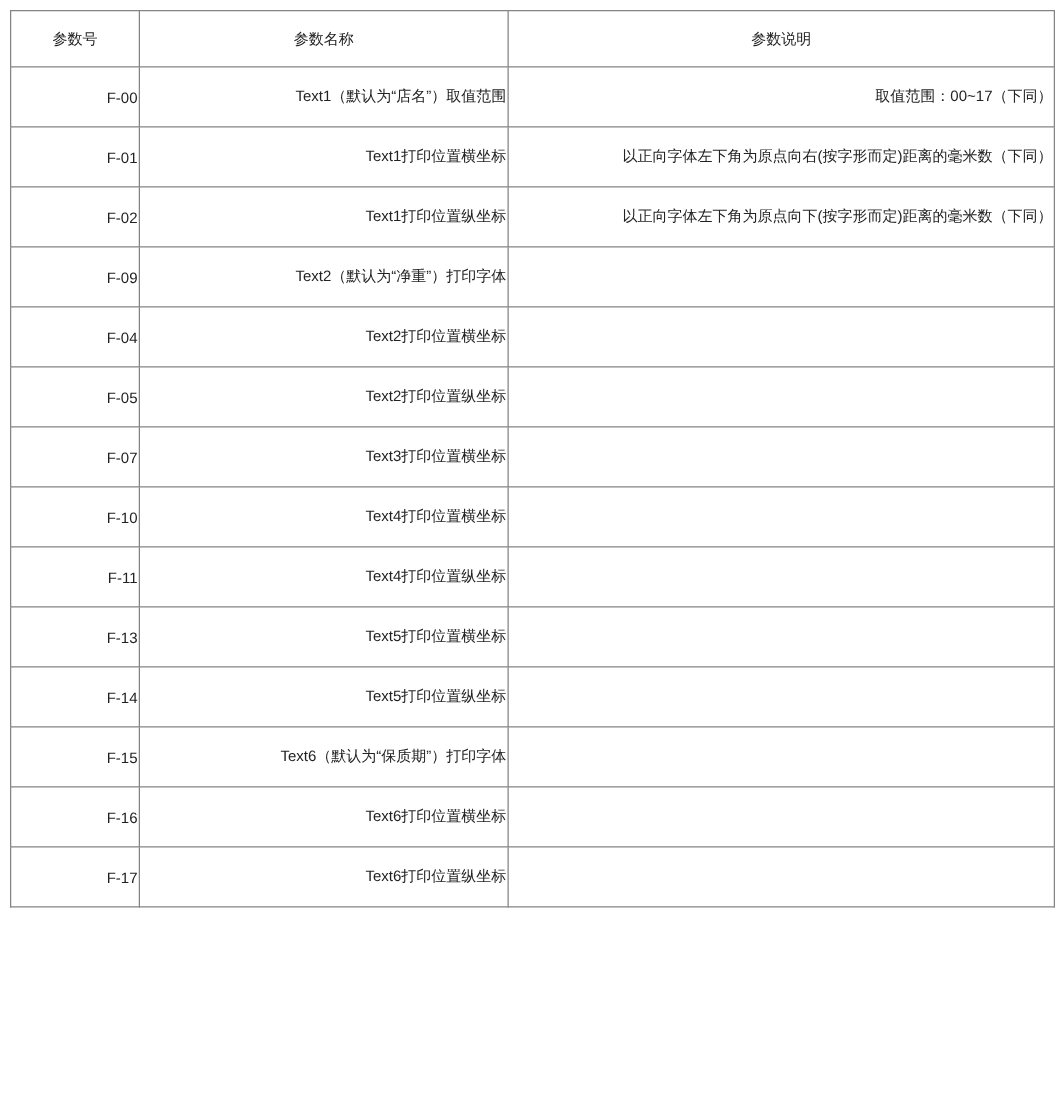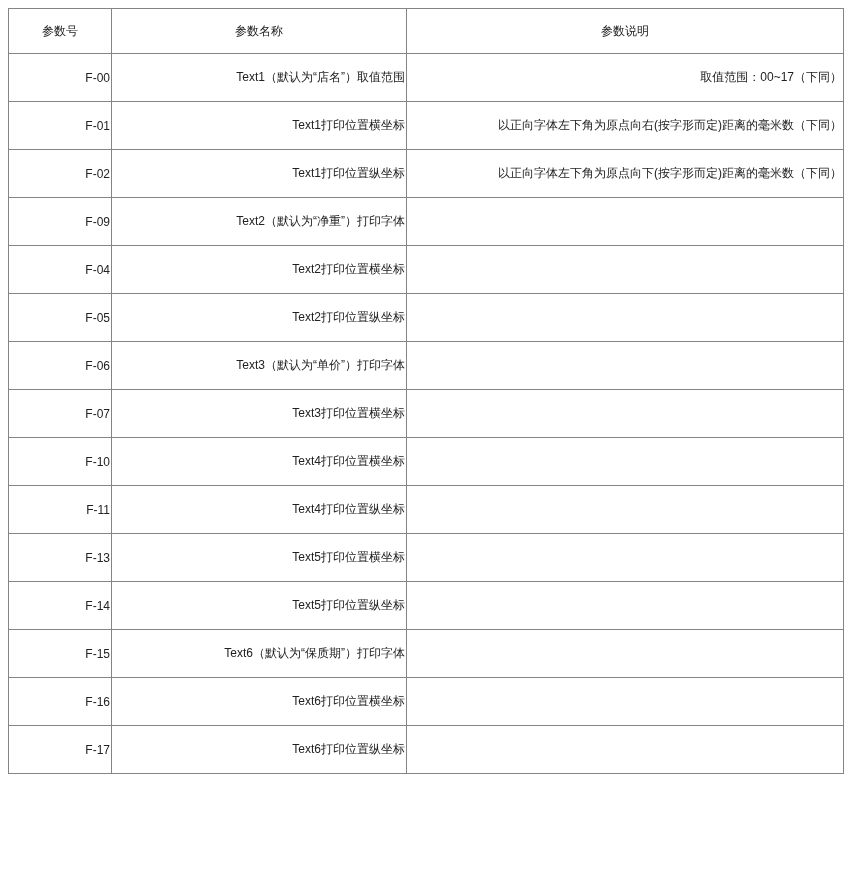--- a/index.html
+++ b/index.html
@@ -87,25 +87,20 @@
           <td>F-04</td>
           <td>Text2打印位置横坐标</td>
           <td></td>
         </tr>
         <tr>
           <td>F-05</td>
           <td>Text2打印位置纵坐标</td>
           <td></td>
         </tr>
         <tr>
-          <td>F-06</td>
-          <td>Text3（默认为“单价”）打印字体</td>
-          <td></td>
-        </tr>
-        <tr>
           <td>F-07</td>
           <td>Text3打印位置横坐标</td>
           <td></td>
         </tr>
         <tr>
           <td>F-10</td>
           <td>Text4打印位置横坐标</td>
           <td></td>
         </tr>
         <tr>

